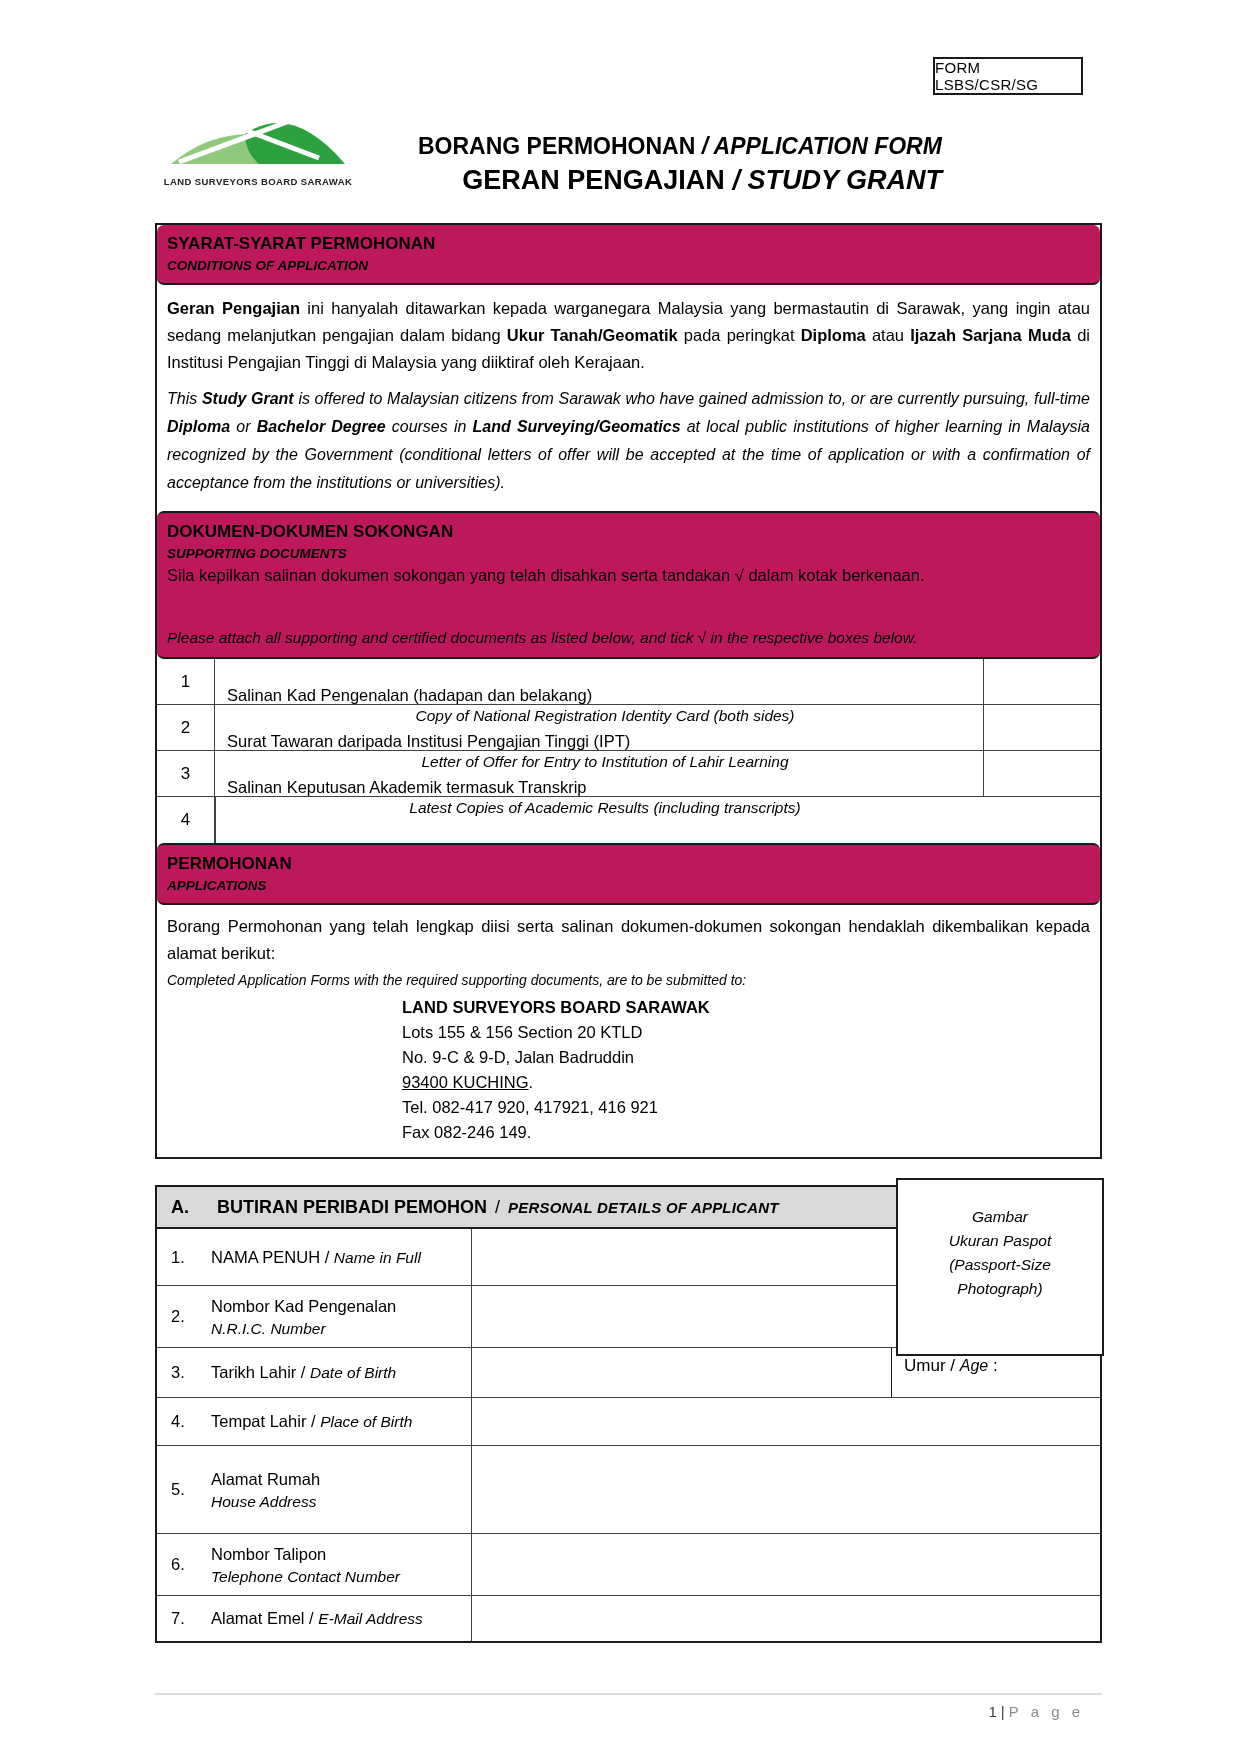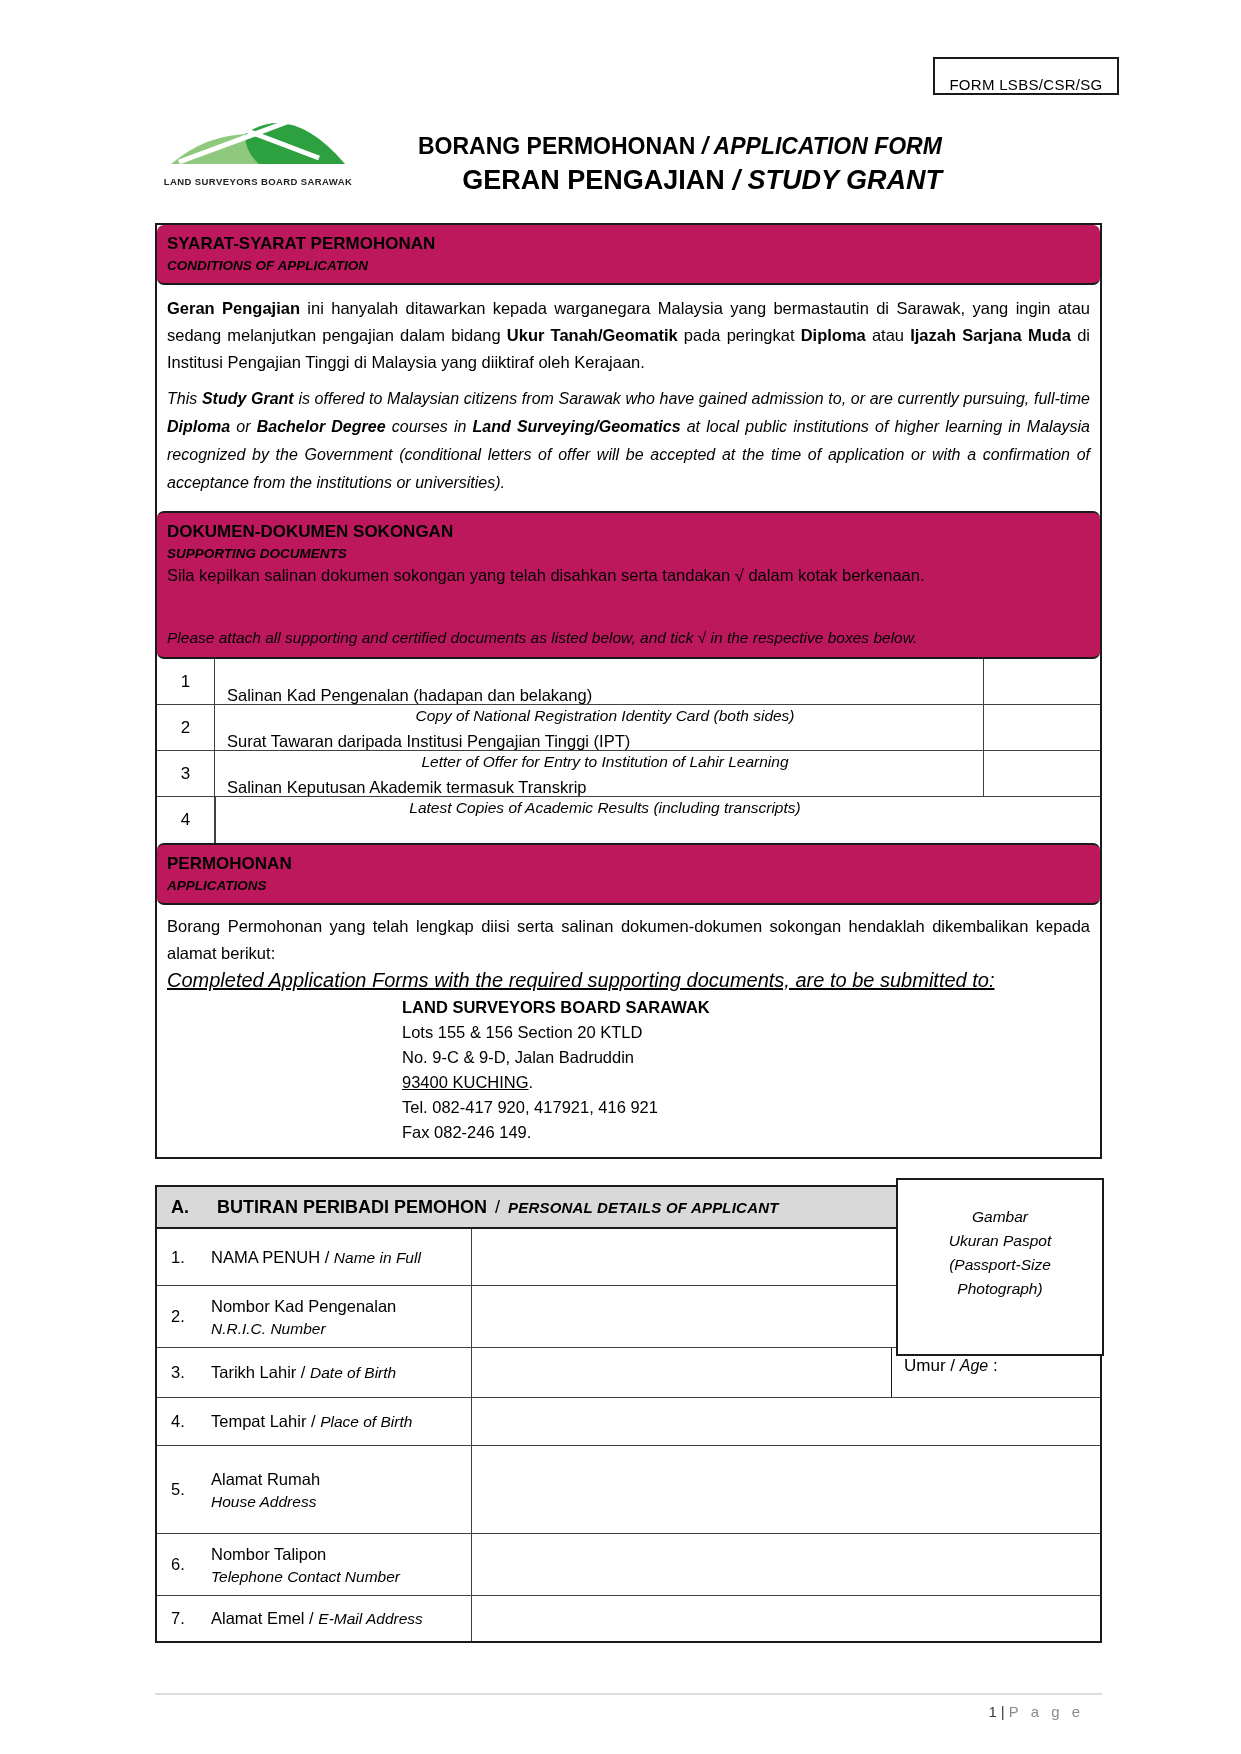--- a/index.html
+++ b/index.html
@@ -9,21 +9,21 @@
     font-family:"Liberation Sans", sans-serif; color:#000;
   }
   .b { font-weight:bold; }
   .i { font-style:italic; }
   .u { text-decoration:underline; }
 
   .content { position:absolute; left:155px; top:0; width:947px; height:100%; }
 
   
   .form-code-box {
-    position:absolute; top:57px; left:778px; width:186px; height:38px;
+    position:absolute; top:57px; left:778px; width:150px; height:38px;
     border:2px solid #1a1a1a; display:flex; align-items:flex-end; justify-content:center;
     font-size:15px; letter-spacing:.3px;
   }
 
   
   .header { position:absolute; top:112px; left:8px; display:flex; align-items:flex-start; }
   .logo { width:190px; display:flex; flex-direction:column; align-items:center; }
   .logo svg { display:block; }
   .logo-text { font-size:9.5px; font-weight:bold; letter-spacing:.4px; color:#222; white-space:nowrap; margin-top:2px; }
   .titles { margin-left:65px; margin-top:18px;text-align:right; }
@@ -51,21 +51,21 @@
   .doc-row { display:flex; height:46px; border-bottom:1px solid #404040; }
   .doc-row:last-child { border-bottom:none; }
   .doc-num { width:58px; border-right:1px solid #404040; display:flex; align-items:center; justify-content:center; font-size:17px; }
   .doc-text { flex:1; display:flex; flex-direction:column; justify-content:center; padding-left:12px;margin-top:46px; }
   .doc-malay { font-size:16.5px; line-height:22px; }
   .doc-english { font-size:15.5px; font-style:italic; line-height:20px;text-align:center; }
   .doc-check { width:117px; border-left:1px solid #404040; }
 
   .app-body { padding:8px 10px 12px; }
   .app-malay { font-size:16.5px; line-height:27px; text-align:justify; }
-  .app-english { font-size:20px; font-style:italic; line-height:26px;text-decoration:underline; }
+  .app-english { font-size:14px; font-style:italic; line-height:26px; }
   .address { margin-left:235px; font-size:16.5px; line-height:25px; margin-top:2px; }
   .addr-name { font-weight:bold; }
 
   
   .section-a { position:absolute; top:1185px; left:0; width:947px; }
   .a-header {
     height:44px; background:#D9D9D9; border:2px solid #1a1a1a;
     display:flex; align-items:center; padding-left:14px;
   }
   .a-label { width:46px; font-size:18px; }

